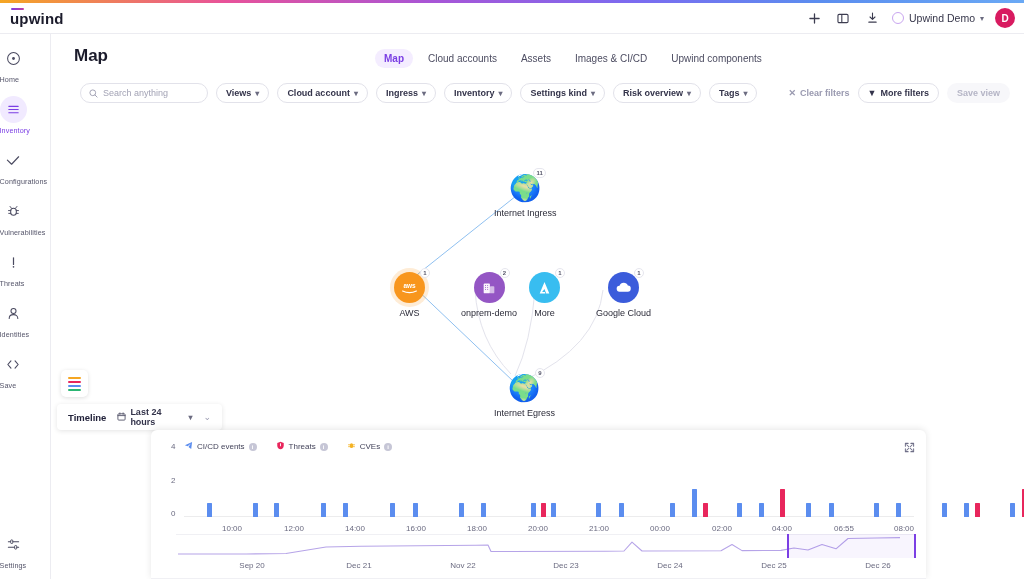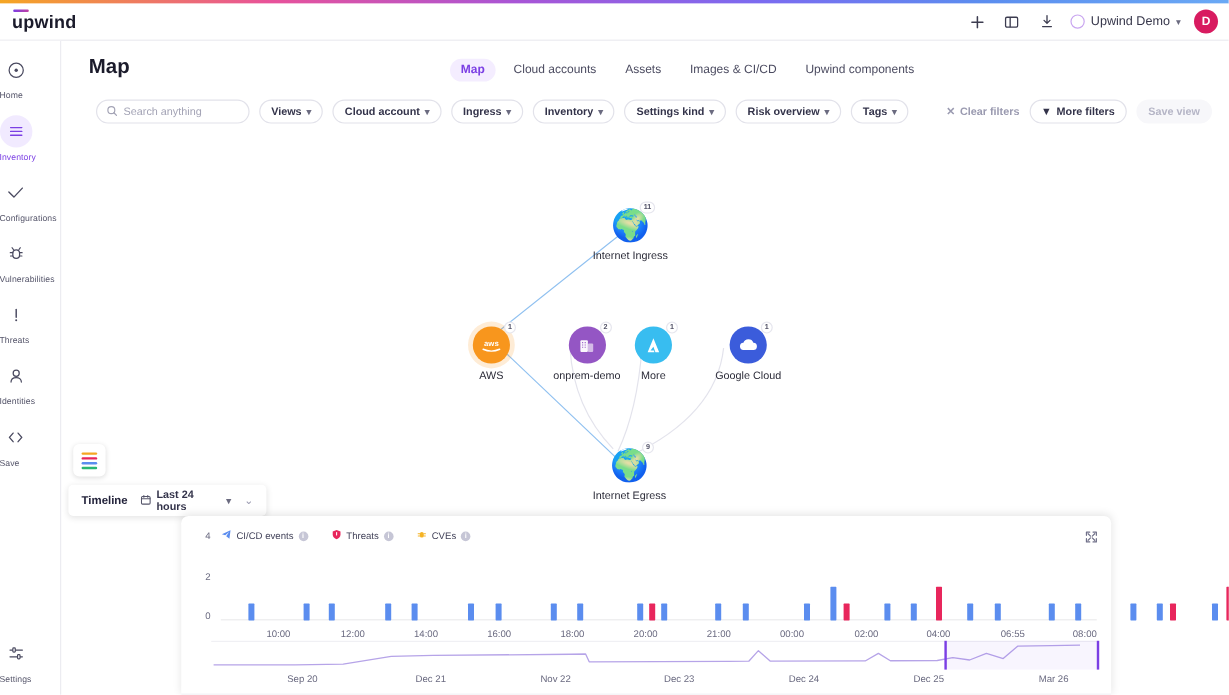--- a/index.html
+++ b/index.html
@@ -580,19 +580,19 @@
       <svg class="range-svg" width="740" height="24">
         <path d="M2 20 L70 20 L110 19.5 L150 13 L185 12.2 L300 11.2 L312 11 L315 17.5 L430 17.2 L448 17 L456 8.2 L466 17 L545 16.8 L556 10.5 L566 16.6 L605 16.4 L618 14 L632 16 L646 10.5 L660 14.8 L672 4.5 L700 4 L724 3.6" stroke="#b6a4e8" stroke-width="1.1" fill="none" stroke-linejoin="round"></path>
       </svg>
       <div class="range-window" style="left:611px; width:129px"></div>
       <div class="range-tick" style="left:76px">Sep 20</div>
       <div class="range-tick" style="left:183px">Dec 21</div>
       <div class="range-tick" style="left:287px">Nov 22</div>
       <div class="range-tick" style="left:390px">Dec 23</div>
       <div class="range-tick" style="left:494px">Dec 24</div>
       <div class="range-tick" style="left:598px">Dec 25</div>
-      <div class="range-tick" style="left:702px">Mar 26</div>
+      <div class="range-tick" style="left:702px">Dec 26</div>
     </div>
 
     <div class="panel-foot"></div>
   </div>
 
 </div>
 
 </body></html>

